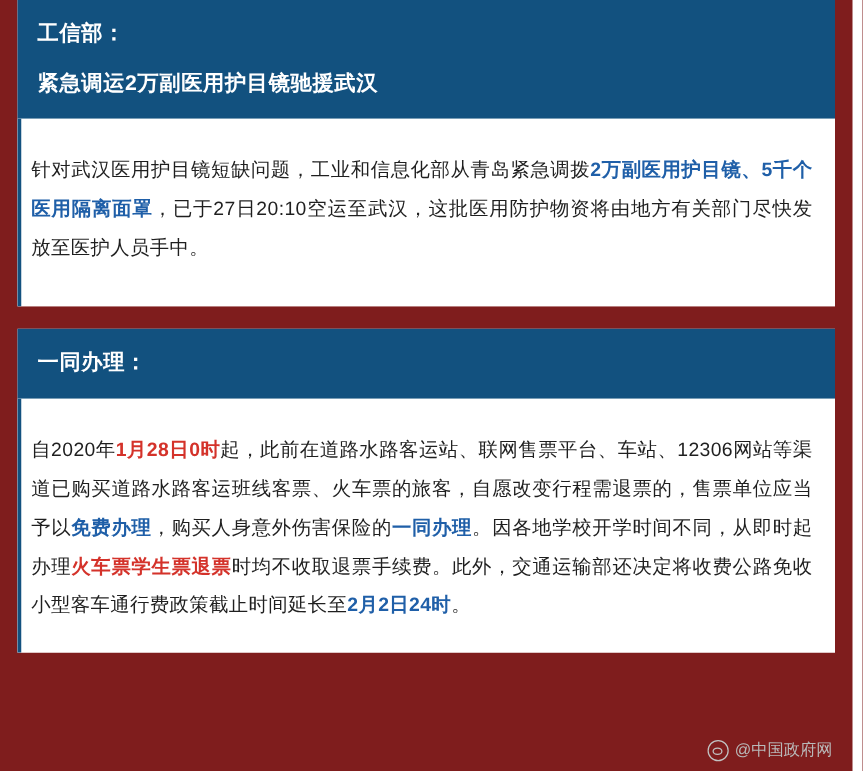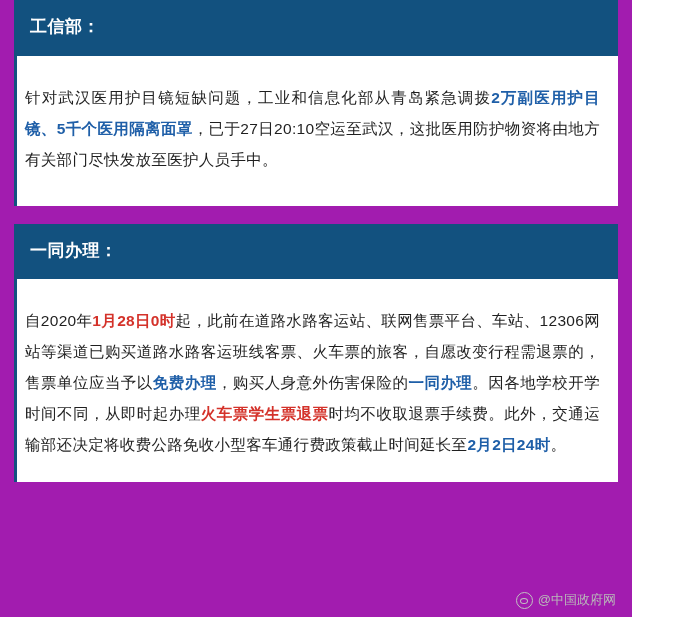--- a/index.html
+++ b/index.html
@@ -9,23 +9,23 @@
   body {
     width: 690px;
     height: 617px;
     background: #ffffff;
     font-family: "Liberation Sans", "DejaVu Sans", sans-serif;
     color: #1a1a1a;
     overflow: hidden;
   }
   .page {
     position: relative;
-    width: 632px;
+    width: 682px;
     height: 617px;
-    background: #a21caf;
+    background: #7f1d1d;
   }
 
   
   .card {
     position: relative;
     margin: 0 14px;
     background: #ffffff;
   }
   .card-header {
     background: #12517f;
@@ -110,20 +110,21 @@
   }
 </style>
 </head>
 <body>
 
 <div class="page">
 
   <div class="card" id="card-ministry-industry">
     <div class="card-header">
       <div class="org">工信部：</div>
+      <div class="headline">紧急调运2万副医用护目镜驰援武汉</div>
     </div>
     <div class="card-body">
       <p><span>针对武汉医用护目镜短缺问题，工业和信息化部从青岛紧急调拨</span><span class="hl">2万副医用护目镜、5千个医用隔离面罩</span><span>，已于27日20:10空运至武汉，这批医用防护物资将由地方有关部门尽快发放至医护人员手中。</span></p>
     </div>
   </div>
 
   <div class="gap"></div>
 
   <div class="card" id="card-ministry-transport">
     <div class="card-header">

